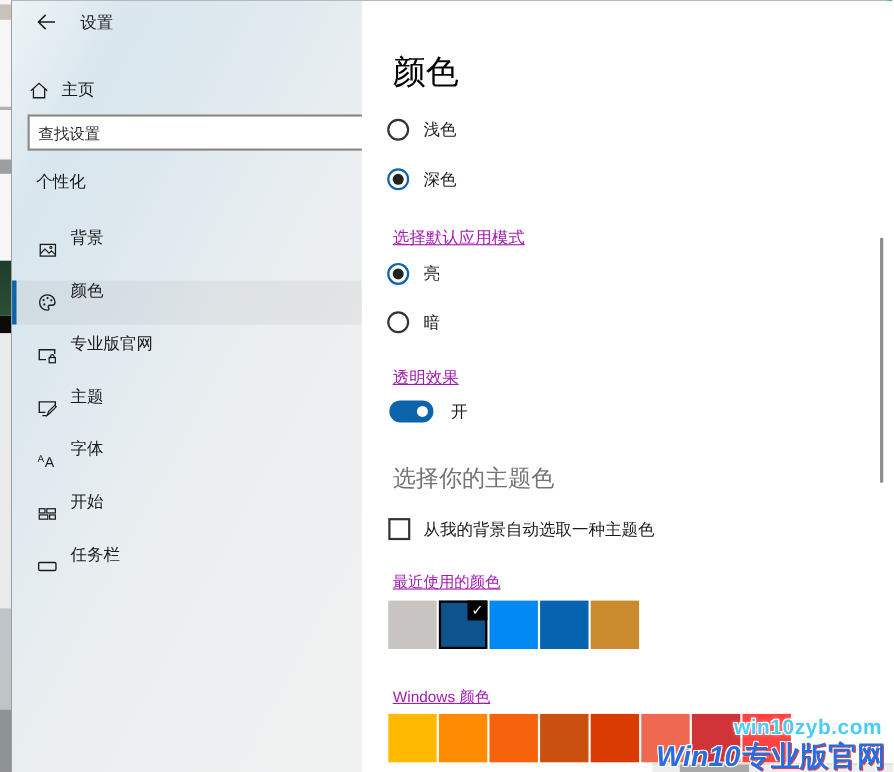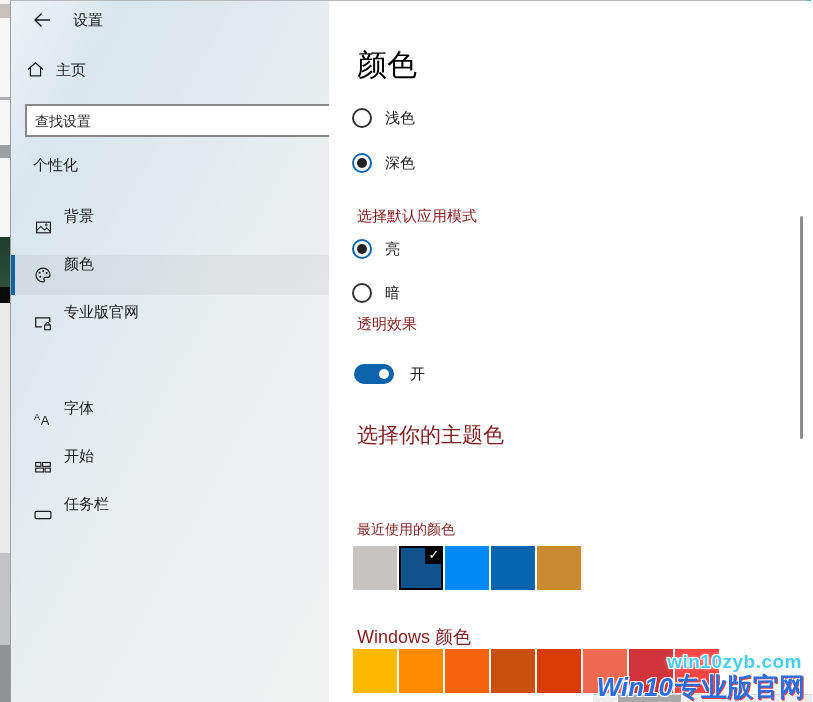--- a/index.html
+++ b/index.html
@@ -20,21 +20,21 @@
     background:linear-gradient(118deg,#edf3f6 0%,#d9e6ee 16%,#dde8ee 30%,#e7edf0 48%,#edeff0 68%,#f0f1f1 100%);}
 
   .titlebar-back{position:absolute;left:14px;top:6px;width:34px;height:26px;display:flex;align-items:center;justify-content:center;cursor:pointer;}
   .app-title{position:absolute;left:62px;top:10px;font-size:15px;}
 
   .caption-btn{position:absolute;top:0;width:46px;height:31px;display:flex;align-items:center;justify-content:center;}
   .cap-min-glyph{display:block;width:11px;border-top:1.6px solid #1a1a1a;}
   .cap-max-glyph{display:block;width:10px;height:10px;border:1.4px solid #1a1a1a;}
   .cap-close-glyph{font-size:19px;line-height:19px;color:#1a1a1a;font-weight:400;}
 
-  .home-item{position:absolute;left:16px;top:60px;width:200px;height:30px;display:flex;align-items:flex-start;gap:12px;cursor:pointer;}
+  .home-item{position:absolute;left:16px;top:60px;width:200px;height:30px;display:flex;align-items:flex-end;gap:12px;cursor:pointer;}
   .home-item .lbl{font-size:15px;}
 
   .searchbox{position:absolute;left:14px;top:103px;width:336px;height:33px;background:#fff;
     border:2px solid #8a8886;box-sizing:border-box;display:flex;align-items:center;}
   .searchbox input{flex:1;border:none;outline:none;background:transparent;font-size:14px;padding:0 8px;
     font-family:"Liberation Sans","DejaVu Sans",sans-serif;color:#1a1a1a;}
   .searchbox input::placeholder{color:#2b2b2b;opacity:1;}
   .search-icon-wrap{width:30px;display:flex;align-items:center;justify-content:center;}
 
   .section-title{position:absolute;left:22px;top:155px;font-size:15px;font-weight:normal;}
@@ -49,28 +49,28 @@
   .main{position:absolute;left:318px;top:0;width:483px;height:702px;background:#fff;}
 
   .page-title{position:absolute;left:346px;top:44px;font-size:30px;font-weight:300;color:#000;}
 
   .radio-row{position:absolute;display:flex;align-items:center;gap:13px;cursor:pointer;font-family:Liberation Serif, serif;}
   .radio{width:20px;height:20px;border-radius:50%;border:2px solid #333;box-sizing:border-box;position:relative;background:#fff;flex:0 0 auto;}
   .radio.sel{border-color:#0a63ab;}
   .radio.sel::after{content:"";position:absolute;left:3px;top:3px;right:3px;bottom:3px;background:#222;border-radius:50%;}
   .radio-lbl{font-size:15px;}
 
-  .field-label{position:absolute;font-size:15px;color:#7f1d1d;}
+  .field-label{position:absolute;font-size:15px;color:#a21caf;text-decoration:underline;}
 
   .toggle-row{position:absolute;display:flex;align-items:center;gap:16px;}
   .toggle{width:40px;height:20px;border-radius:10px;background:#0a63ab;position:relative;cursor:pointer;flex:0 0 auto;}
   .toggle .knob{position:absolute;right:5px;top:5px;width:10px;height:10px;border-radius:50%;background:#fff;}
   .toggle-state{font-size:15px;}
 
-  .sub-heading{position:absolute;left:346px;top:420px;font-size:21px;font-weight:400;color:#7f1d1d;}
+  .sub-heading{position:absolute;left:346px;top:420px;font-size:21px;font-weight:400;color:#737373;}
 
   .check-row{position:absolute;left:342px;top:470px;display:flex;align-items:center;gap:12px;cursor:pointer;}
   .checkbox{width:20px;height:20px;border:2px solid #333;box-sizing:border-box;background:#fff;flex:0 0 auto;}
   .check-lbl{font-size:15px;}
 
   .swatch-row{position:absolute;display:flex;gap:2px;}
   .swatch{width:44px;height:44px;box-sizing:border-box;position:relative;cursor:pointer;}
   .swatch.selected{border:2px solid #000;}
   .swatch-check{position:absolute;top:-2px;right:-2px;width:18px;height:18px;background:#000;color:#fff;
     font-size:13px;line-height:18px;text-align:center;}
@@ -179,20 +179,30 @@
       <span class="ico">
         <svg width="18" height="18" viewBox="0 0 16 16">
             <path d="M14 7 V3.5 H1.5 V11.5 H7" fill="none" stroke="#1a1a1a" stroke-width="1.1"></path>
             <rect x="9.5" y="9.8" width="5" height="4.2" fill="none" stroke="#1a1a1a" stroke-width="1"></rect>
             <path d="M10.6 9.8 V8.9 a1.4 1.4 0 0 1 2.8 0 V9.8" fill="none" stroke="#1a1a1a" stroke-width="1"></path>
           </svg>
       </span>
       <span class="lbl">专业版官网</span>
     </div>
 
+    <div class="nav-item" style="top:350px;">
+      <span class="ico">
+        <svg width="18" height="18" viewBox="0 0 16 16">
+            <path d="M6.5 11.5 H1.5 V3 H14.5 V6" fill="none" stroke="#1a1a1a" stroke-width="1.1"></path>
+            <path d="M8 13.8 L9 10.8 L14 5.8 L15.2 7 L10.2 12 Z" fill="none" stroke="#1a1a1a" stroke-width="1"></path>
+            <path d="M4 14 h4" stroke="#1a1a1a" stroke-width="1"></path>
+          </svg>
+      </span>
+      <span class="lbl">主题</span>
+    </div>
 
     <div class="nav-item" style="top:398px;">
       <span class="ico">
         <svg width="18" height="18" viewBox="0 0 16 16">
             <text x="0" y="8.5" font-size="8" fill="#1a1a1a" font-family="inherit">A</text>
             <text x="6" y="13" font-size="11.5" fill="#1a1a1a" font-family="inherit">A</text>
           </svg>
       </span>
       <span class="lbl">字体</span>
     </div>
@@ -235,43 +245,47 @@
 
     <div class="radio-row" style="left:341px;top:238px;">
       <span class="radio sel"></span>
       <span class="radio-lbl">亮</span>
     </div>
     <div class="radio-row" style="left:341px;top:282px;">
       <span class="radio"></span>
       <span class="radio-lbl">暗</span>
     </div>
 
-    <div class="field-label" style="left:346px;top:314px;">透明效果</div>
+    <div class="field-label" style="left:346px;top:333px;">透明效果</div>
     <div class="toggle-row" style="left:343px;top:363px;">
       <span class="toggle">
           <span class="knob"></span>
         </span>
       <span class="toggle-state">开</span>
     </div>
 
     <div class="sub-heading">选择你的主题色</div>
 
+    <div class="check-row">
+      <span class="checkbox"></span>
+      <span class="check-lbl">从我的背景自动选取一种主题色</span>
+    </div>
 
     <div class="field-label" style="left:346px;top:520px;font-size:14px;">最近使用的颜色</div>
     <div class="swatch-row" style="left:342px;top:545px;">
         <div class="swatch" style="background: rgb(200, 196, 194);"></div>
         <div class="swatch selected" style="background: rgb(14, 83, 139);">
           <span class="swatch-check">✓</span>
         </div>
         <div class="swatch" style="background: rgb(2, 137, 243);"></div>
         <div class="swatch" style="background: rgb(5, 99, 175);"></div>
         <div class="swatch" style="background: rgb(202, 138, 46);"></div>
       </div>
 
-    <div class="field-label" style="left:346px;top:624px;font-size:18px;">Windows 颜色</div>
+    <div class="field-label" style="left:346px;top:624px;font-size:14px;">Windows 颜色</div>
     <div class="swatch-row" style="left:342px;top:648px;">
         <div class="swatch" style="background: rgb(255, 185, 0);"></div>
         <div class="swatch" style="background: rgb(255, 140, 0);"></div>
         <div class="swatch" style="background: rgb(247, 99, 12);"></div>
         <div class="swatch" style="background: rgb(202, 80, 16);"></div>
         <div class="swatch" style="background: rgb(218, 59, 1);"></div>
         <div class="swatch" style="background: rgb(239, 105, 80);"></div>
         <div class="swatch" style="background: rgb(209, 52, 56);"></div>
         <div class="swatch" style="background: rgb(255, 67, 67);"></div>
       </div>

